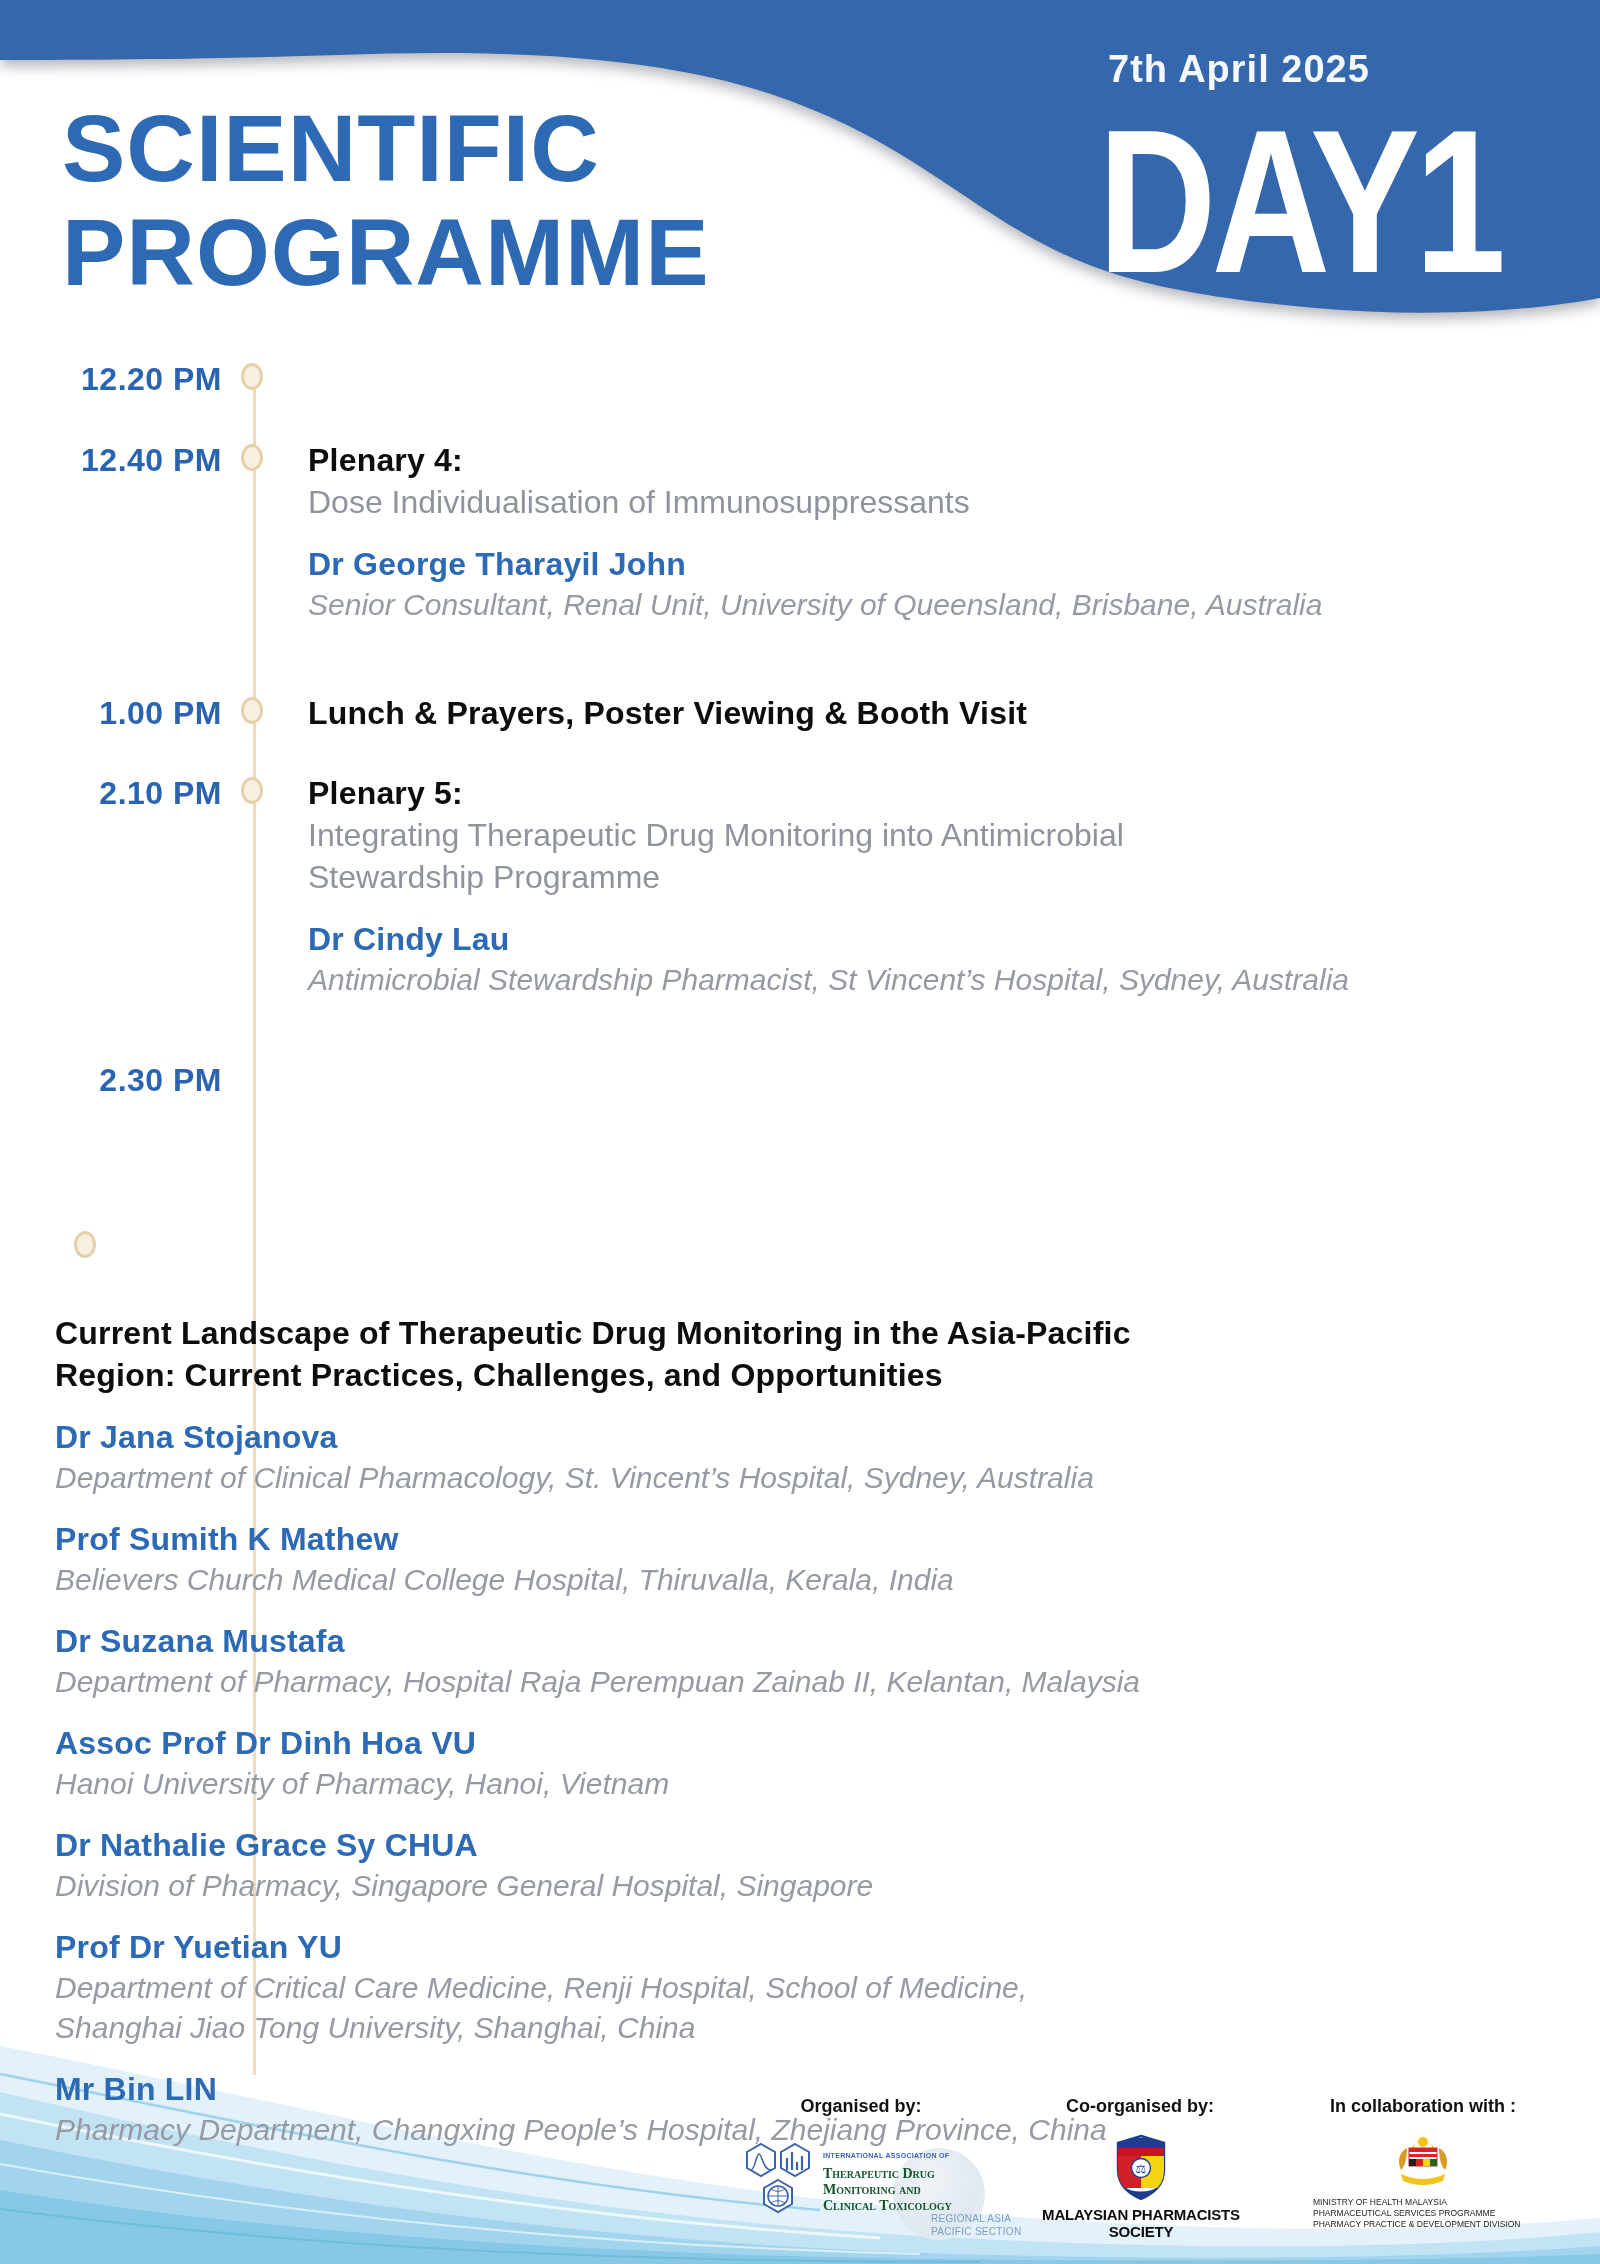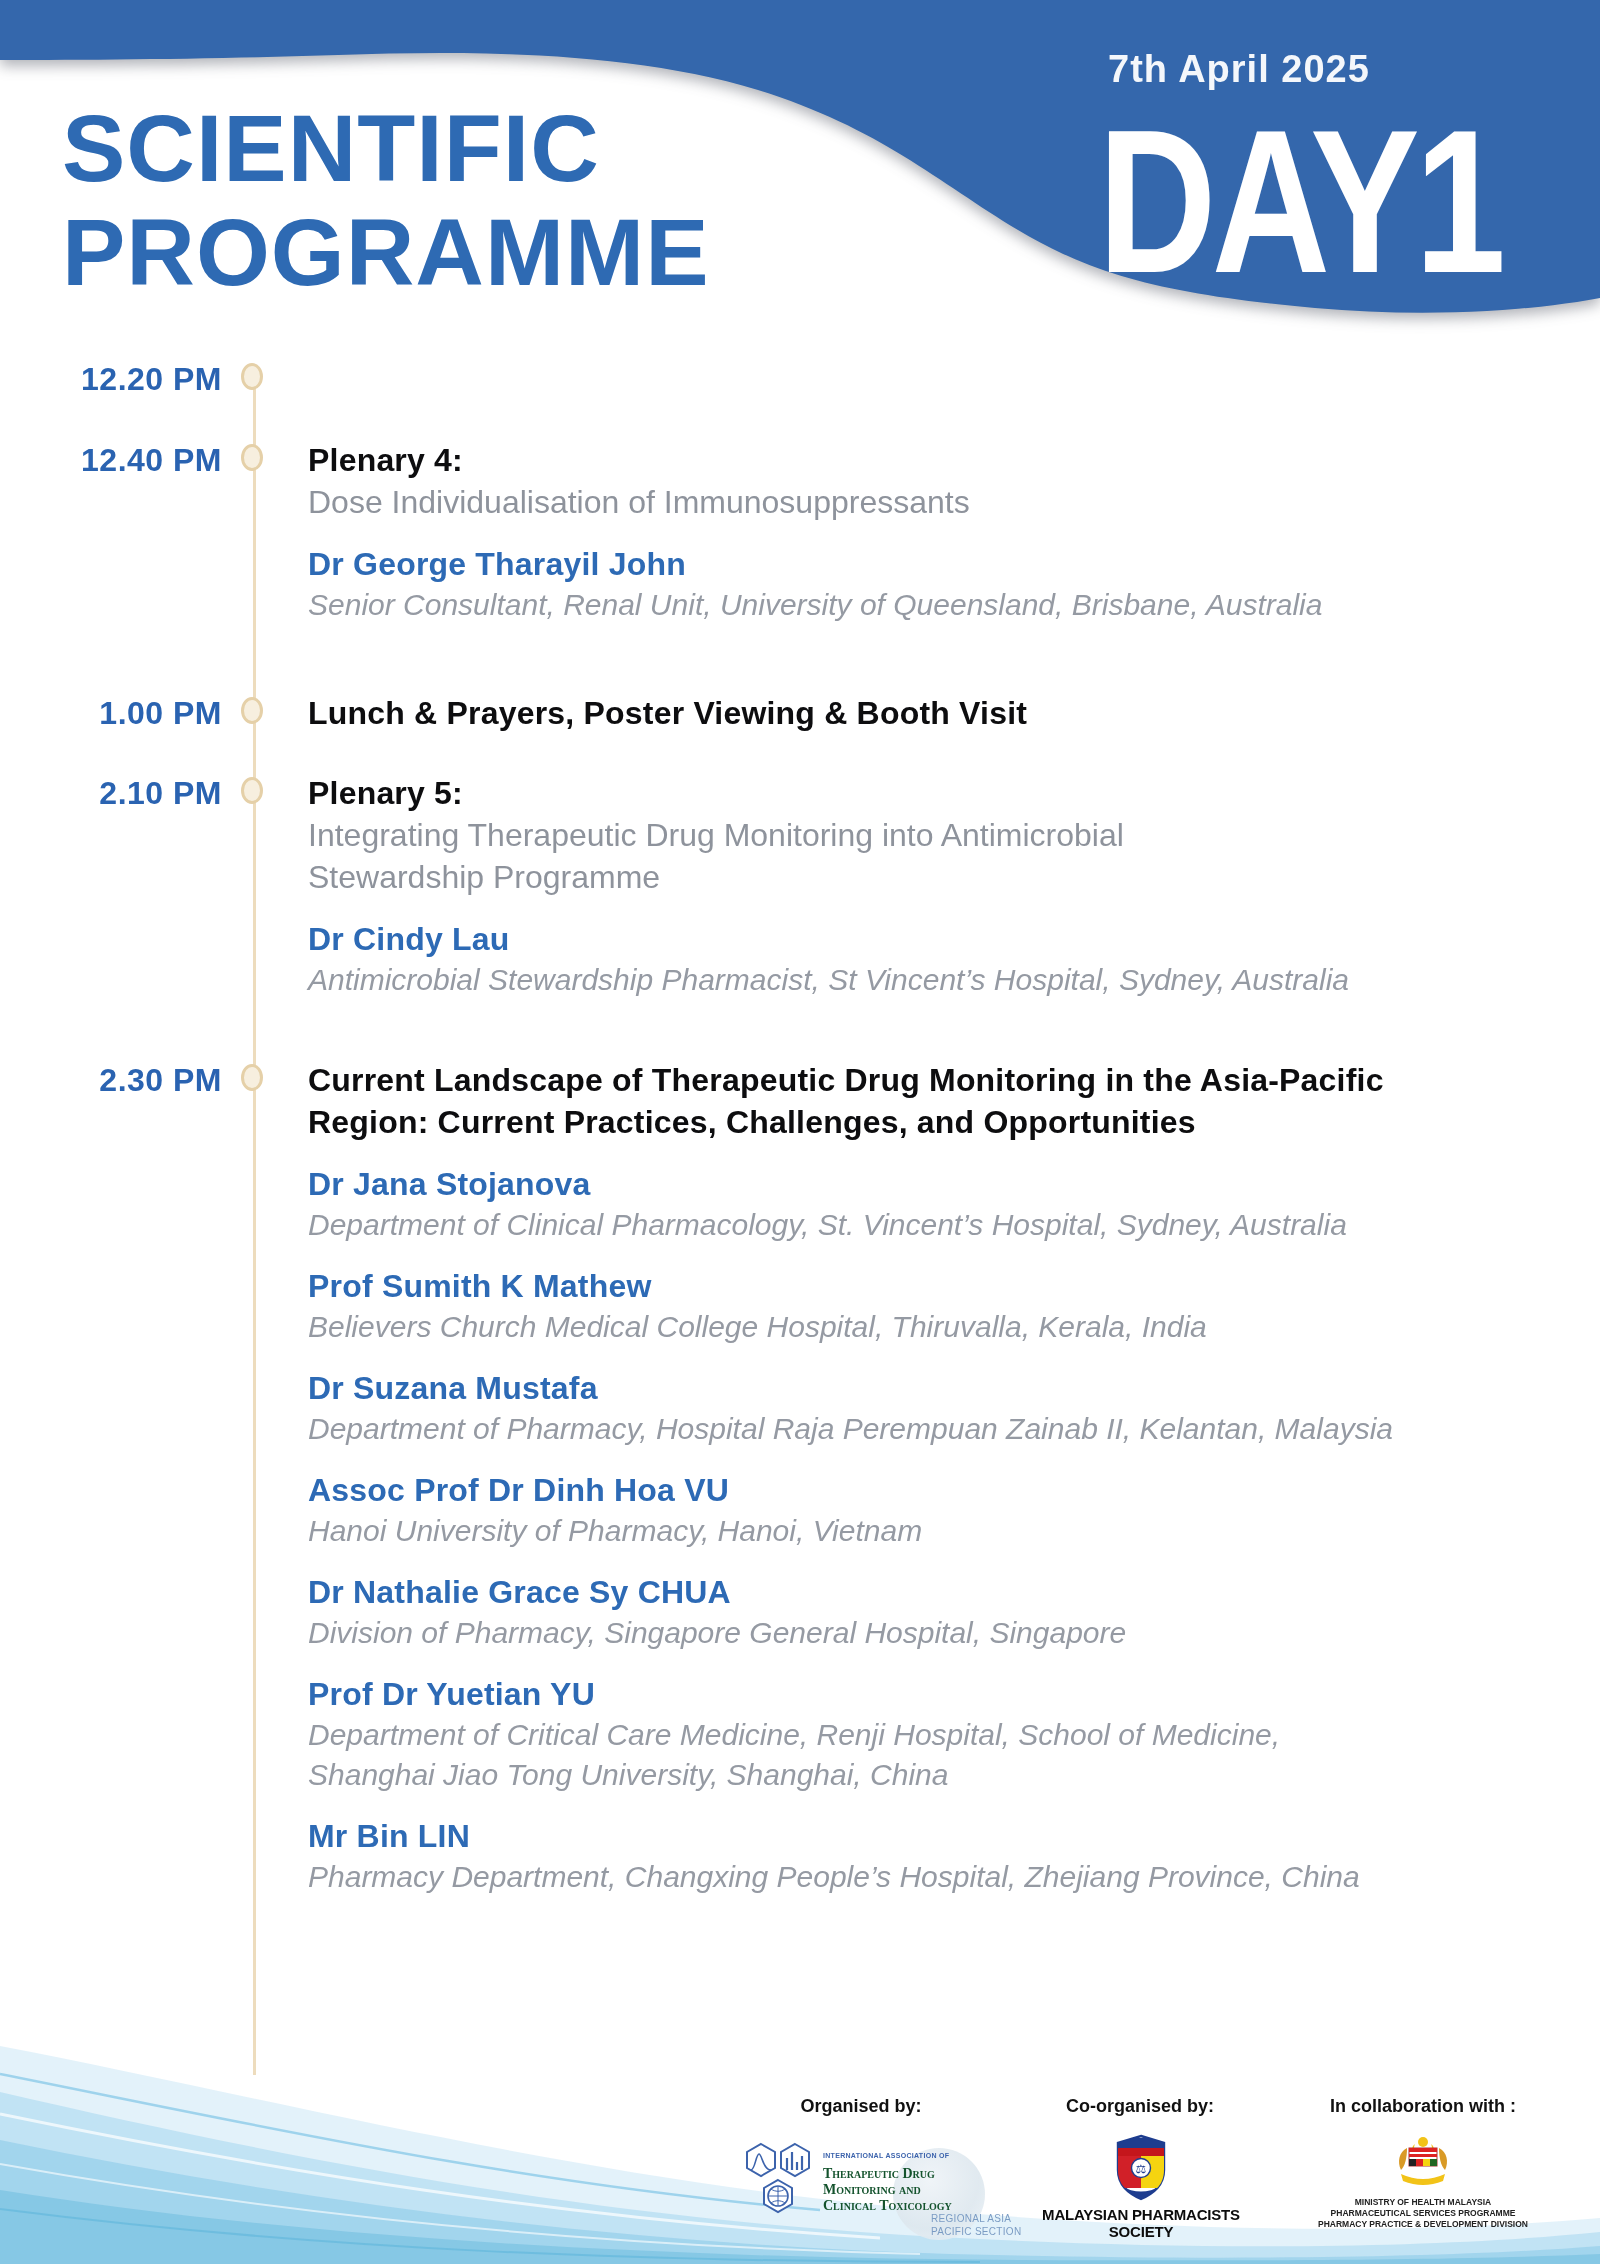--- a/index.html
+++ b/index.html
@@ -64,22 +64,22 @@
     opacity:.9;
   }
   .regional{
     position:absolute;left:188px;top:26px;font-size:10px;line-height:13px;font-weight:400;
     color:#7b9cc4;white-space:pre-line;letter-spacing:.3px;margin-top:46px;
   }
   .mps{position:absolute;left:1111px;top:2134px;z-index:4;}
   .mps-name{position:absolute;left:1019px;top:2206px;width:244px;text-align:center;z-index:4;
     font-size:15px;font-weight:700;color:#0c0c0c;letter-spacing:-.2px;}
   .moh{position:absolute;left:1389px;top:2134px;z-index:4;}
-  .moh-lines{position:absolute;left:1313px;top:2197px;width:220px;text-align:center;z-index:4;
-    font-size:8.5px;line-height:11px;font-weight:700;color:#222;white-space:pre-line;}
+  .moh-lines{position:absolute;left:1313px;top:2197px;width:220px;text-align:left;z-index:4;
+    font-size:8.5px;line-height:11px;font-weight:400;color:#222;white-space:pre-line;}
   .waves{position:absolute;left:0;bottom:0;z-index:0;}
 </style>
 </head>
 <body>
 
 <div class="page">
 
   <svg class="header-svg" width="1600" height="520" viewBox="0 0 1600 520" aria-hidden="true">
     <path class="header-curve" fill="#3467ac" d="M0,0 H1600 V298
          C1520,313 1415,317 1315,308
@@ -133,21 +133,21 @@
         <div class="content">
           <div class="s-title">Plenary 5:</div>
           <div class="s-sub">Integrating Therapeutic Drug Monitoring into Antimicrobial
 Stewardship Programme</div>
           <div class="speaker">
             <div class="sp-name">Dr Cindy Lau</div>
             <div class="sp-aff">Antimicrobial Stewardship Pharmacist, St Vincent’s Hospital, Sydney, Australia</div>
           </div>
         </div>
       </div>
-      <div class="entry" style="margin-bottom: 0px;">
+      <div class="entry" style="margin-bottom: 0px; flex-direction: column;">
         <div class="time-col"><span class="time">2.30 PM</span></div>
         <div class="gutter">
           <span class="dot"></span>
         </div>
         <div class="content">
           <div class="s-title">Current Landscape of Therapeutic Drug Monitoring in the Asia-Pacific
 Region: Current Practices, Challenges, and Opportunities</div>
           <div class="speaker">
             <div class="sp-name">Dr Jana Stojanova</div>
             <div class="sp-aff">Department of Clinical Pharmacology, St. Vincent’s Hospital, Sydney, Australia</div>

